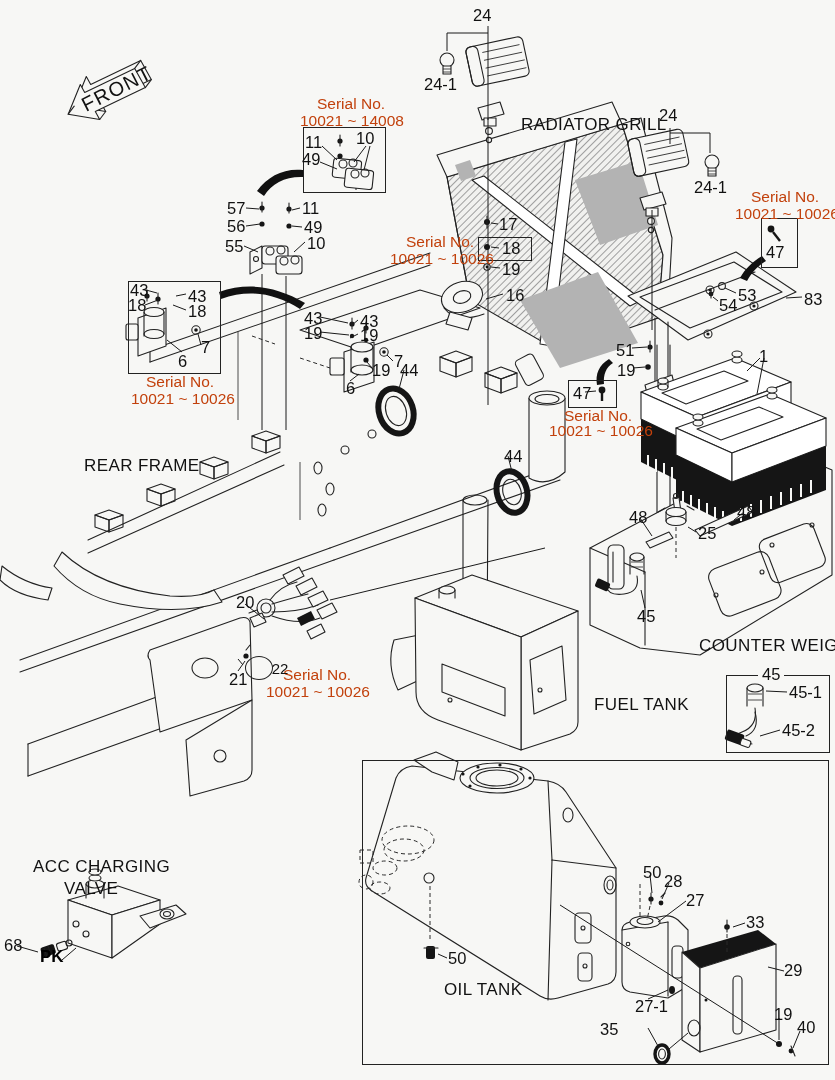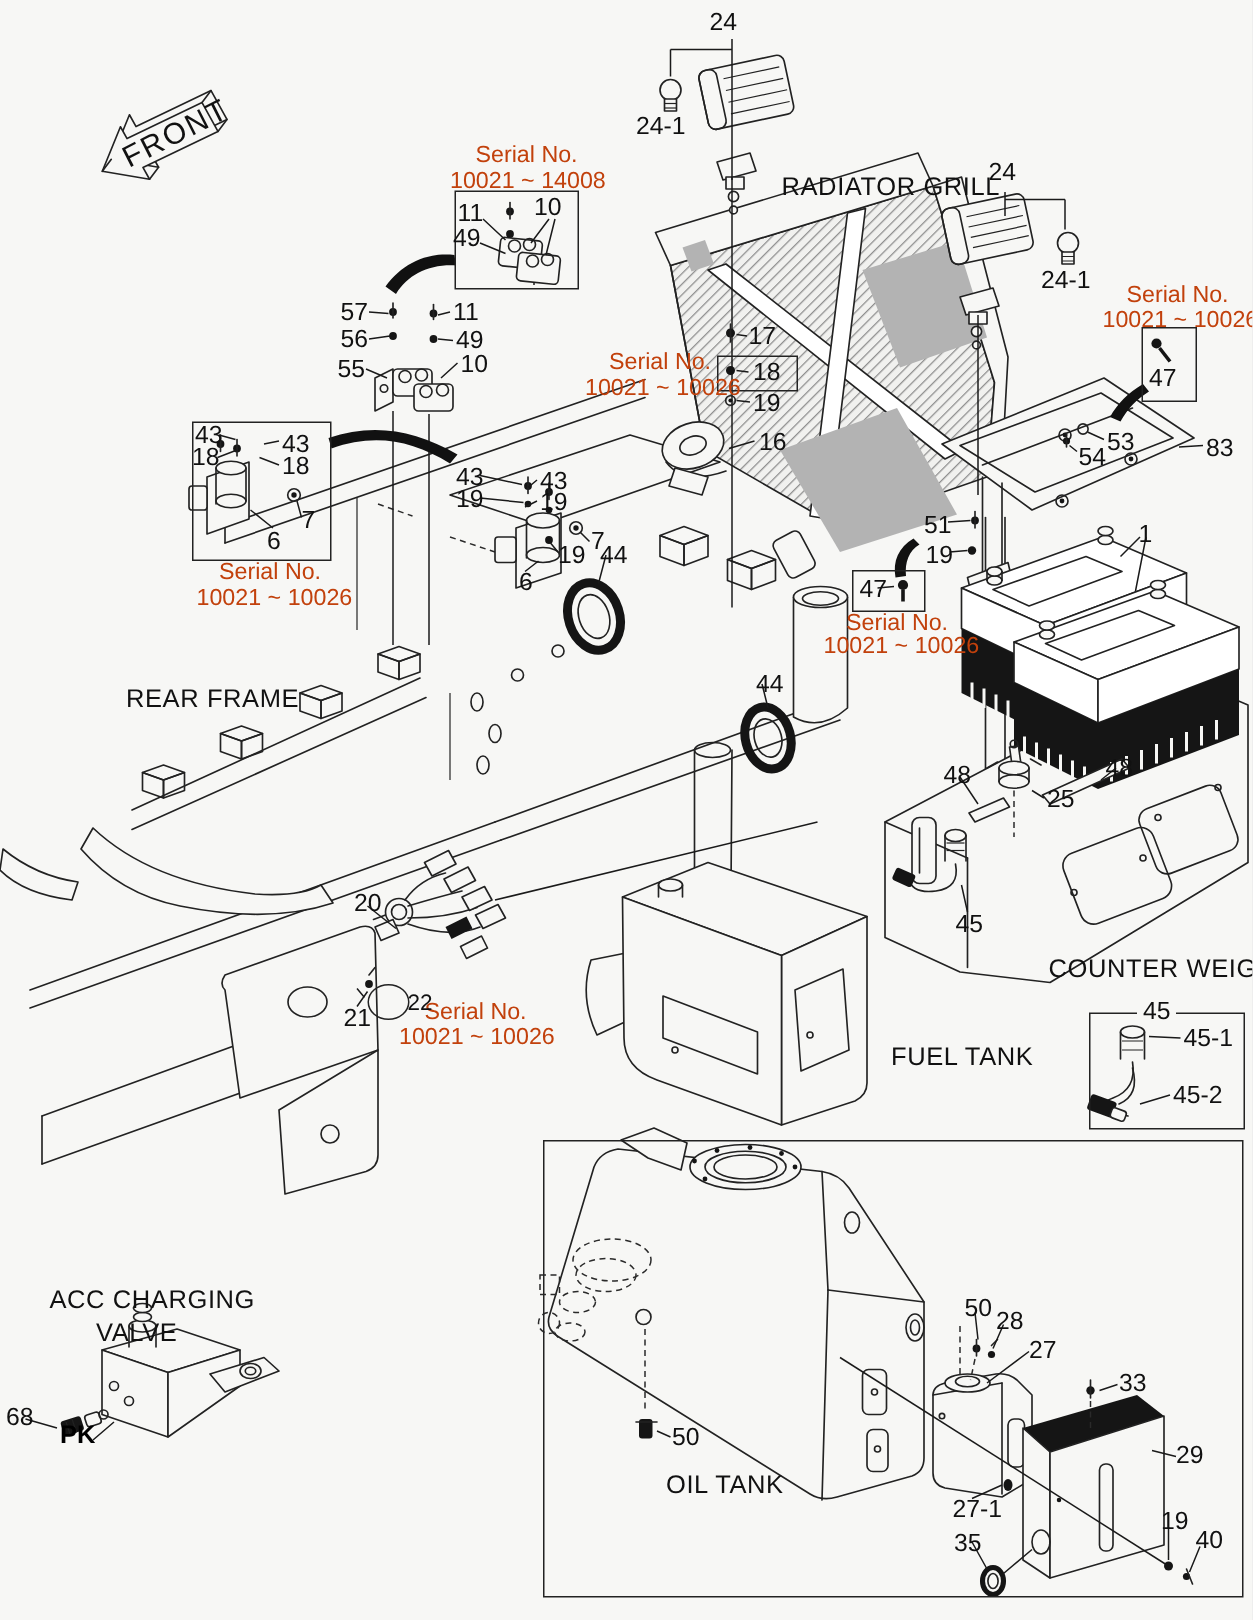--- a/index.html
+++ b/index.html
@@ -653,17 +653,17 @@
       <span>22</span>
     </div>
   <span class="co" style="left:4px;top:937px">68</span>
   <span class="co" style="left:448px;top:950px">50</span>
   <span class="co" style="left:643px;top:864px">50</span>
   <span class="co" style="left:664px;top:873px">28</span>
   <span class="co" style="left:686px;top:892px">27</span>
   <span class="co" style="left:746px;top:914px">33</span>
   <span class="co" style="left:784px;top:962px">29</span>
   <span class="co" style="left:635px;top:998px">27-1</span>
-  <span class="co" style="left:636px;top:1021px">35</span>
+  <span class="co" style="left:600px;top:1021px">35</span>
   <span class="co" style="left:774px;top:1006px">19</span>
   <span class="co" style="left:797px;top:1019px">40</span>
 
 </div>
 
 </body></html>

